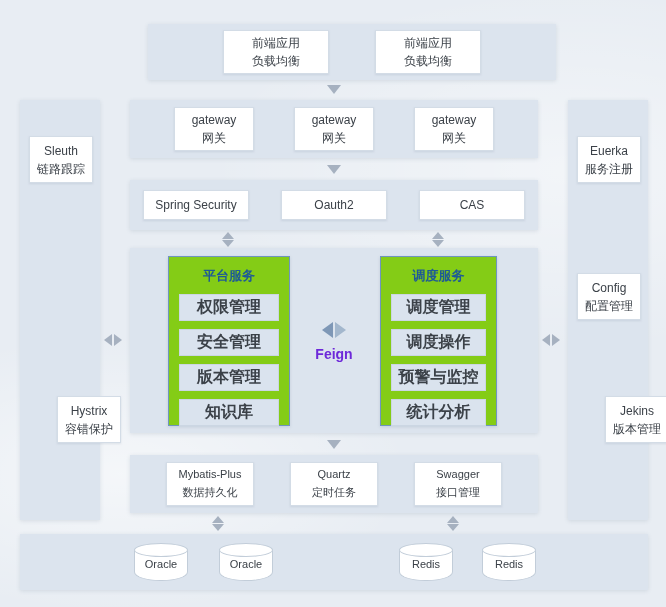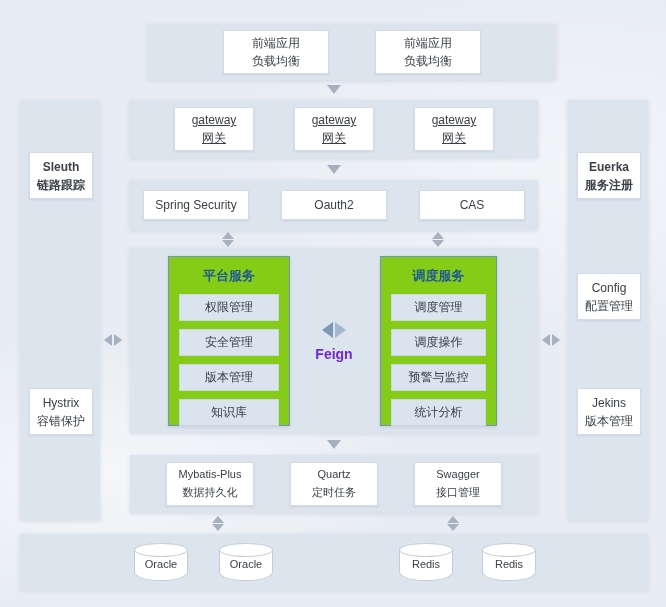--- a/index.html
+++ b/index.html
@@ -14,47 +14,47 @@
   .band { position:absolute; background:#dce4ee; box-shadow:0 1px 4px rgba(96,115,140,.18); }
   .flexband { display:flex; justify-content:center; align-items:center; }
   .box {
     background:#fff; border:1px solid #d3dce6; box-shadow:0 1px 2px rgba(96,115,140,.15);
     display:flex; flex-direction:column; justify-content:center; align-items:center;
     text-align:center; font-size:12px; line-height:1.5; color:#3b4148;
   }
   #band-frontend { left:148px; top:24px; width:408px; height:56px; gap:46px; }
   .fe-box { width:104px; height:42px; }
   #band-gateway { left:130px; top:100px; width:408px; height:58px; gap:40px; }
-  .gw-box { width:78px; height:42px;text-decoration:underline; }
+  .gw-box { width:78px; height:42px; }
   #band-auth { left:130px; top:180px; width:408px; height:50px; gap:32px; }
   .auth-box { width:104px; height:28px; }
   #band-core { left:130px; top:248px; width:408px; height:185px; }
   .panel { position:absolute; top:8px; height:168px; background:#84cc16; border:1px solid #6f95bd; box-shadow:0 1px 3px rgba(96,115,140,.2); }
   #panel-platform { left:38px; width:120px; }
   #panel-schedule { left:250px; width:115px; }
   .panel-title { text-align:center; font-weight:bold; color:#1e5a96; font-size:13px; margin:10px 0 9px; }
-  .panel-item { margin:0 10px 8px; height:25px; background:#dae3ee; border:1px solid #cbd6e3; display:flex; align-items:center; justify-content:center; font-size:12px; }
+  .panel-item { margin:0 10px 8px; height:25px; background:#dae3ee; border:1px solid #cbd6e3; display:flex; align-items:center; justify-content:center; font-size:16px;font-weight:bold; }
   .feign-wrap { position:absolute; left:158px; top:74px; width:92px; display:flex; flex-direction:column; align-items:center; gap:8px; }
   .feign-arrows { display:flex; align-items:center; gap:2px; }
   .tri { width:0; height:0; }
   .tri-left-lg  { border-top:8px solid transparent; border-bottom:8px solid transparent; border-right:11px solid #7e97b6; }
   .tri-right-lg { border-top:8px solid transparent; border-bottom:8px solid transparent; border-left:11px solid #a3b7cd; }
   .feign-label { font-weight:bold; color:#6d28d9; font-size:14px; }
   #band-middleware { left:130px; top:455px; width:408px; height:58px; gap:36px; }
   .mw-box { width:86px; height:42px; font-size:11px; line-height:1.6; }
   #band-database { left:20px; top:534px; width:628px; height:56px; }
   .cyl { position:absolute; top:9px; width:54px; height:39px; }
   .cyl-top  { position:absolute; left:0; top:0; width:52px; height:12px; background:#fff; border:1px solid #c2cdd9; border-radius:50%; }
   .cyl-body { position:absolute; left:0; top:6px; width:52px; height:31px; background:#fff; border:1px solid #c2cdd9; border-top:none; border-radius:0 0 26px 26px / 0 0 9px 9px; }
   .cyl-label { position:absolute; left:0; top:15px; width:54px; text-align:center; font-size:11px; color:#3b4148; }
   #cyl-0 { left:114px; } #cyl-1 { left:199px; } #cyl-2 { left:379px; } #cyl-3 { left:462px; }
   #band-left  { left:20px;  top:100px; width:80px; height:420px; }
   #band-right { left:568px; top:100px; width:80px; height:420px; }
   .side-box { position:absolute; left:9px; width:62px; height:45px; font-size:12px; }
-  .side-0 { top:52px;font-weight:bold; } .side-1 { top:173px; } .side-2 { top:288px; }
+  .side-0 { top:36px; } .side-1 { top:173px; } .side-2 { top:296px;margin-left:28px; }
   .arr-down { position:absolute; width:0; height:0; border-left:7px solid transparent; border-right:7px solid transparent; border-top:9px solid #a6b1c0; }
   #arr-fe-gw   { left:327px; top:85px; }
   #arr-gw-auth { left:327px; top:165px; }
   #arr-core-mw { left:327px; top:440px; }
   .vpair { position:absolute; display:flex; flex-direction:column; align-items:center; gap:1px; }
   .vtri-up   { width:0; height:0; border-left:6px solid transparent; border-right:6px solid transparent; border-bottom:7px solid #a6b1c0; }
   .vtri-down { width:0; height:0; border-left:6px solid transparent; border-right:6px solid transparent; border-top:7px solid #a6b1c0; }
   #vpair-auth-left  { left:222px; top:232px; }
   #vpair-auth-right { left:432px; top:232px; }
   #vpair-db-left    { left:212px; top:516px; }

